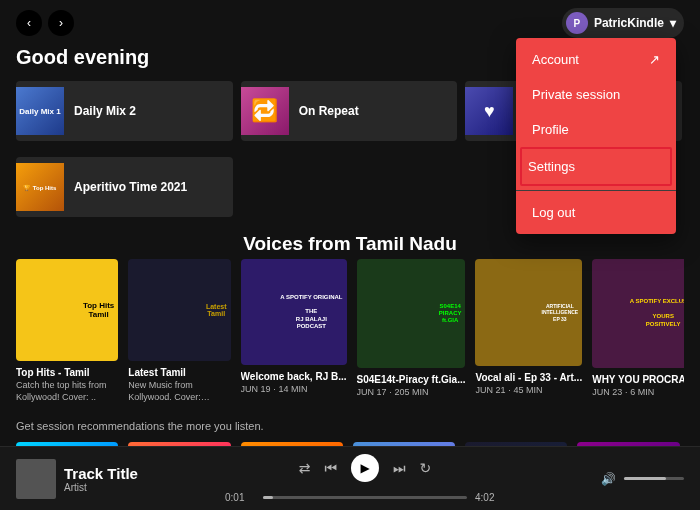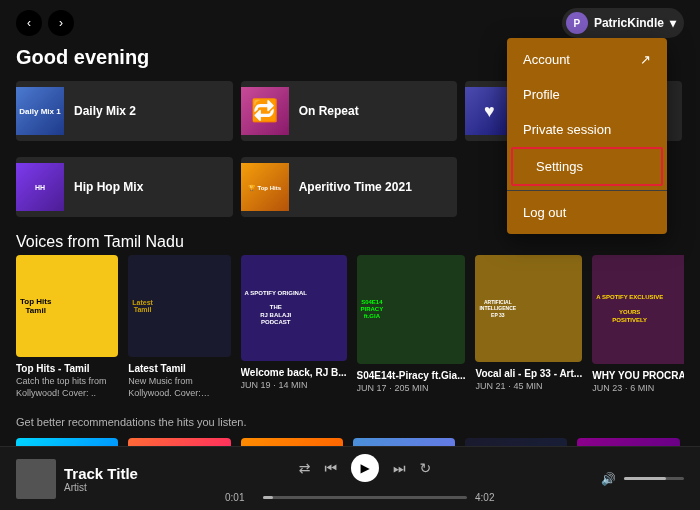--- a/index.html
+++ b/index.html
@@ -56,42 +56,42 @@
       display: flex;
       align-items: center;
       justify-content: center;
       font-size: 10px;
     }
 
     
     .dropdown-menu {
       position: absolute;
       top: 38px;
-      right: 33px;
-      background: #a16207;
+      right: 24px;
+      background: #ef4444;
       border-radius: 4px;
       min-width: 160px;
       z-index: 100;
       box-shadow: 0 8px 24px rgba(0,0,0,0.5);
       padding: 4px 0;
     }
     .dropdown-item {
       padding: 10px 16px;
       font-size: 13px;
       cursor: pointer;
       color: #fff;
       display: flex;
       align-items: center;
       justify-content: space-between;
     }
     .dropdown-item.highlighted {
       border: 2px solid #e22134;
       margin: 0 4px;
       border-radius: 2px;
-      padding: 10px 23px;
+      padding: 10px 6px;
     }
     .dropdown-divider {
       height: 1px;
       background: #3e3e3e;
       margin: 4px 0;
     }
 
     
     .main-content {
       padding: 0 16px;
@@ -147,23 +147,24 @@
     
     .thumb-daily1 { background: linear-gradient(135deg, #4b79cf, #1e3a8a); }
     .thumb-repeat { background: linear-gradient(135deg, #c84b98, #8b1a6b); }
     .thumb-liked { background: linear-gradient(135deg, #4b4baf, #1a1a7a); }
     .thumb-hiphop { background: linear-gradient(135deg, #7c3aed, #4c1d95); }
     .thumb-pop { background: linear-gradient(135deg, #4b9cf5, #1a5cb5); }
     .thumb-aperitivo { background: linear-gradient(135deg, #f59e0b, #b45309); }
 
     
     .section-title {
-      font-size: 16px;
-      font-weight: 400;
+      font-size: 19px;
+      font-weight: 700;
       margin-bottom: 4px;
+      text-align: center;
     }
     .section-subtitle {
       font-size: 11px;
       color: #b3b3b3;
       margin-bottom: 10px;
     }
 
     
     .content-grid {
       display: flex;
@@ -181,21 +182,21 @@
       position: relative;
       border-radius: 4px;
       overflow: hidden;
       margin-bottom: 6px;
     }
     .content-card-thumb-inner {
       position: absolute;
       top: 0; left: 0; right: 0; bottom: 0;
       display: flex;
       align-items: center;
-      justify-content: flex-start;
+      justify-content: flex-end;
       font-size: 9px;
       font-weight: 700;
       text-align: center;
       padding: 4px;
     }
     .content-card-title {
       font-size: 10px;
       font-weight: 700;
       overflow: hidden;
       white-space: nowrap;
@@ -383,24 +384,24 @@
     <span>▾</span>
   </div>
 </div>
 
 <div class="dropdown-menu">
   <div class="dropdown-item">
     <span>Account</span>
     <span>↗</span>
   </div>
   <div class="dropdown-item">
+    <span>Private session</span>
+  </div>
+  <div class="dropdown-item">
     <span>Profile</span>
-  </div>
-  <div class="dropdown-item">
-    <span>Private session</span>
   </div>
   <div class="dropdown-item highlighted">
     <span>Settings</span>
   </div>
   <div class="dropdown-divider"></div>
   <div class="dropdown-item">
     <span>Log out</span>
   </div>
 </div>
 
@@ -426,26 +427,20 @@
     <div class="playlist-card">
       <div class="playlist-thumb thumb-liked">
         <span style="font-size:18px;color:#fff">♥</span>
       </div>
       <span class="playlist-name">Liked Songs</span>
     </div>
 
   </div>
 
   <div class="playlist-row">
-    <div class="playlist-card">
-      <div class="playlist-thumb thumb-hiphop">
-        <span style="font-size:7px;text-align:center;color:#fff">HH</span>
-      </div>
-      <span class="playlist-name">Hip Hop Mix</span>
-    </div>
     <div class="playlist-card">
       <div class="playlist-thumb thumb-aperitivo">
         <span style="font-size:6px;color:#fff;text-align:center">🏆 Top Hits</span>
       </div>
       <span class="playlist-name">Aperitivo Time 2021</span>
     </div>
 
   </div>
 
   <div class="section-title">Voices from Tamil Nadu</div>
@@ -499,21 +494,21 @@
       <div class="content-card-thumb">
         <div class="content-card-thumb-inner pc6">
           <span style="font-size:6px;font-weight:900;color:#ffd700;line-height:1.3;text-align:center">A SPOTIFY EXCLUSIVE<br><br>YOURS<br>POSITIVELY</span>
         </div>
       </div>
       <div class="content-card-title">WHY YOU PROCRAS...</div>
       <div class="content-card-desc">JUN 23 · 6 MIN</div>
     </div>
   </div>
 
-  <div class="section-subtitle">Get better recommendations the hits you listen.</div>
+  <div class="section-subtitle">Get session recommendations the more you listen.</div>
   <div class="mfy-grid">
     <div class="mfy-card">
       <div class="mfy-thumb">
         <div class="mfy-thumb-inner mfy1"></div>
       </div>
     </div>
     <div class="mfy-card">
       <div class="mfy-thumb">
         <div class="mfy-thumb-inner mfy2"></div>
       </div>

